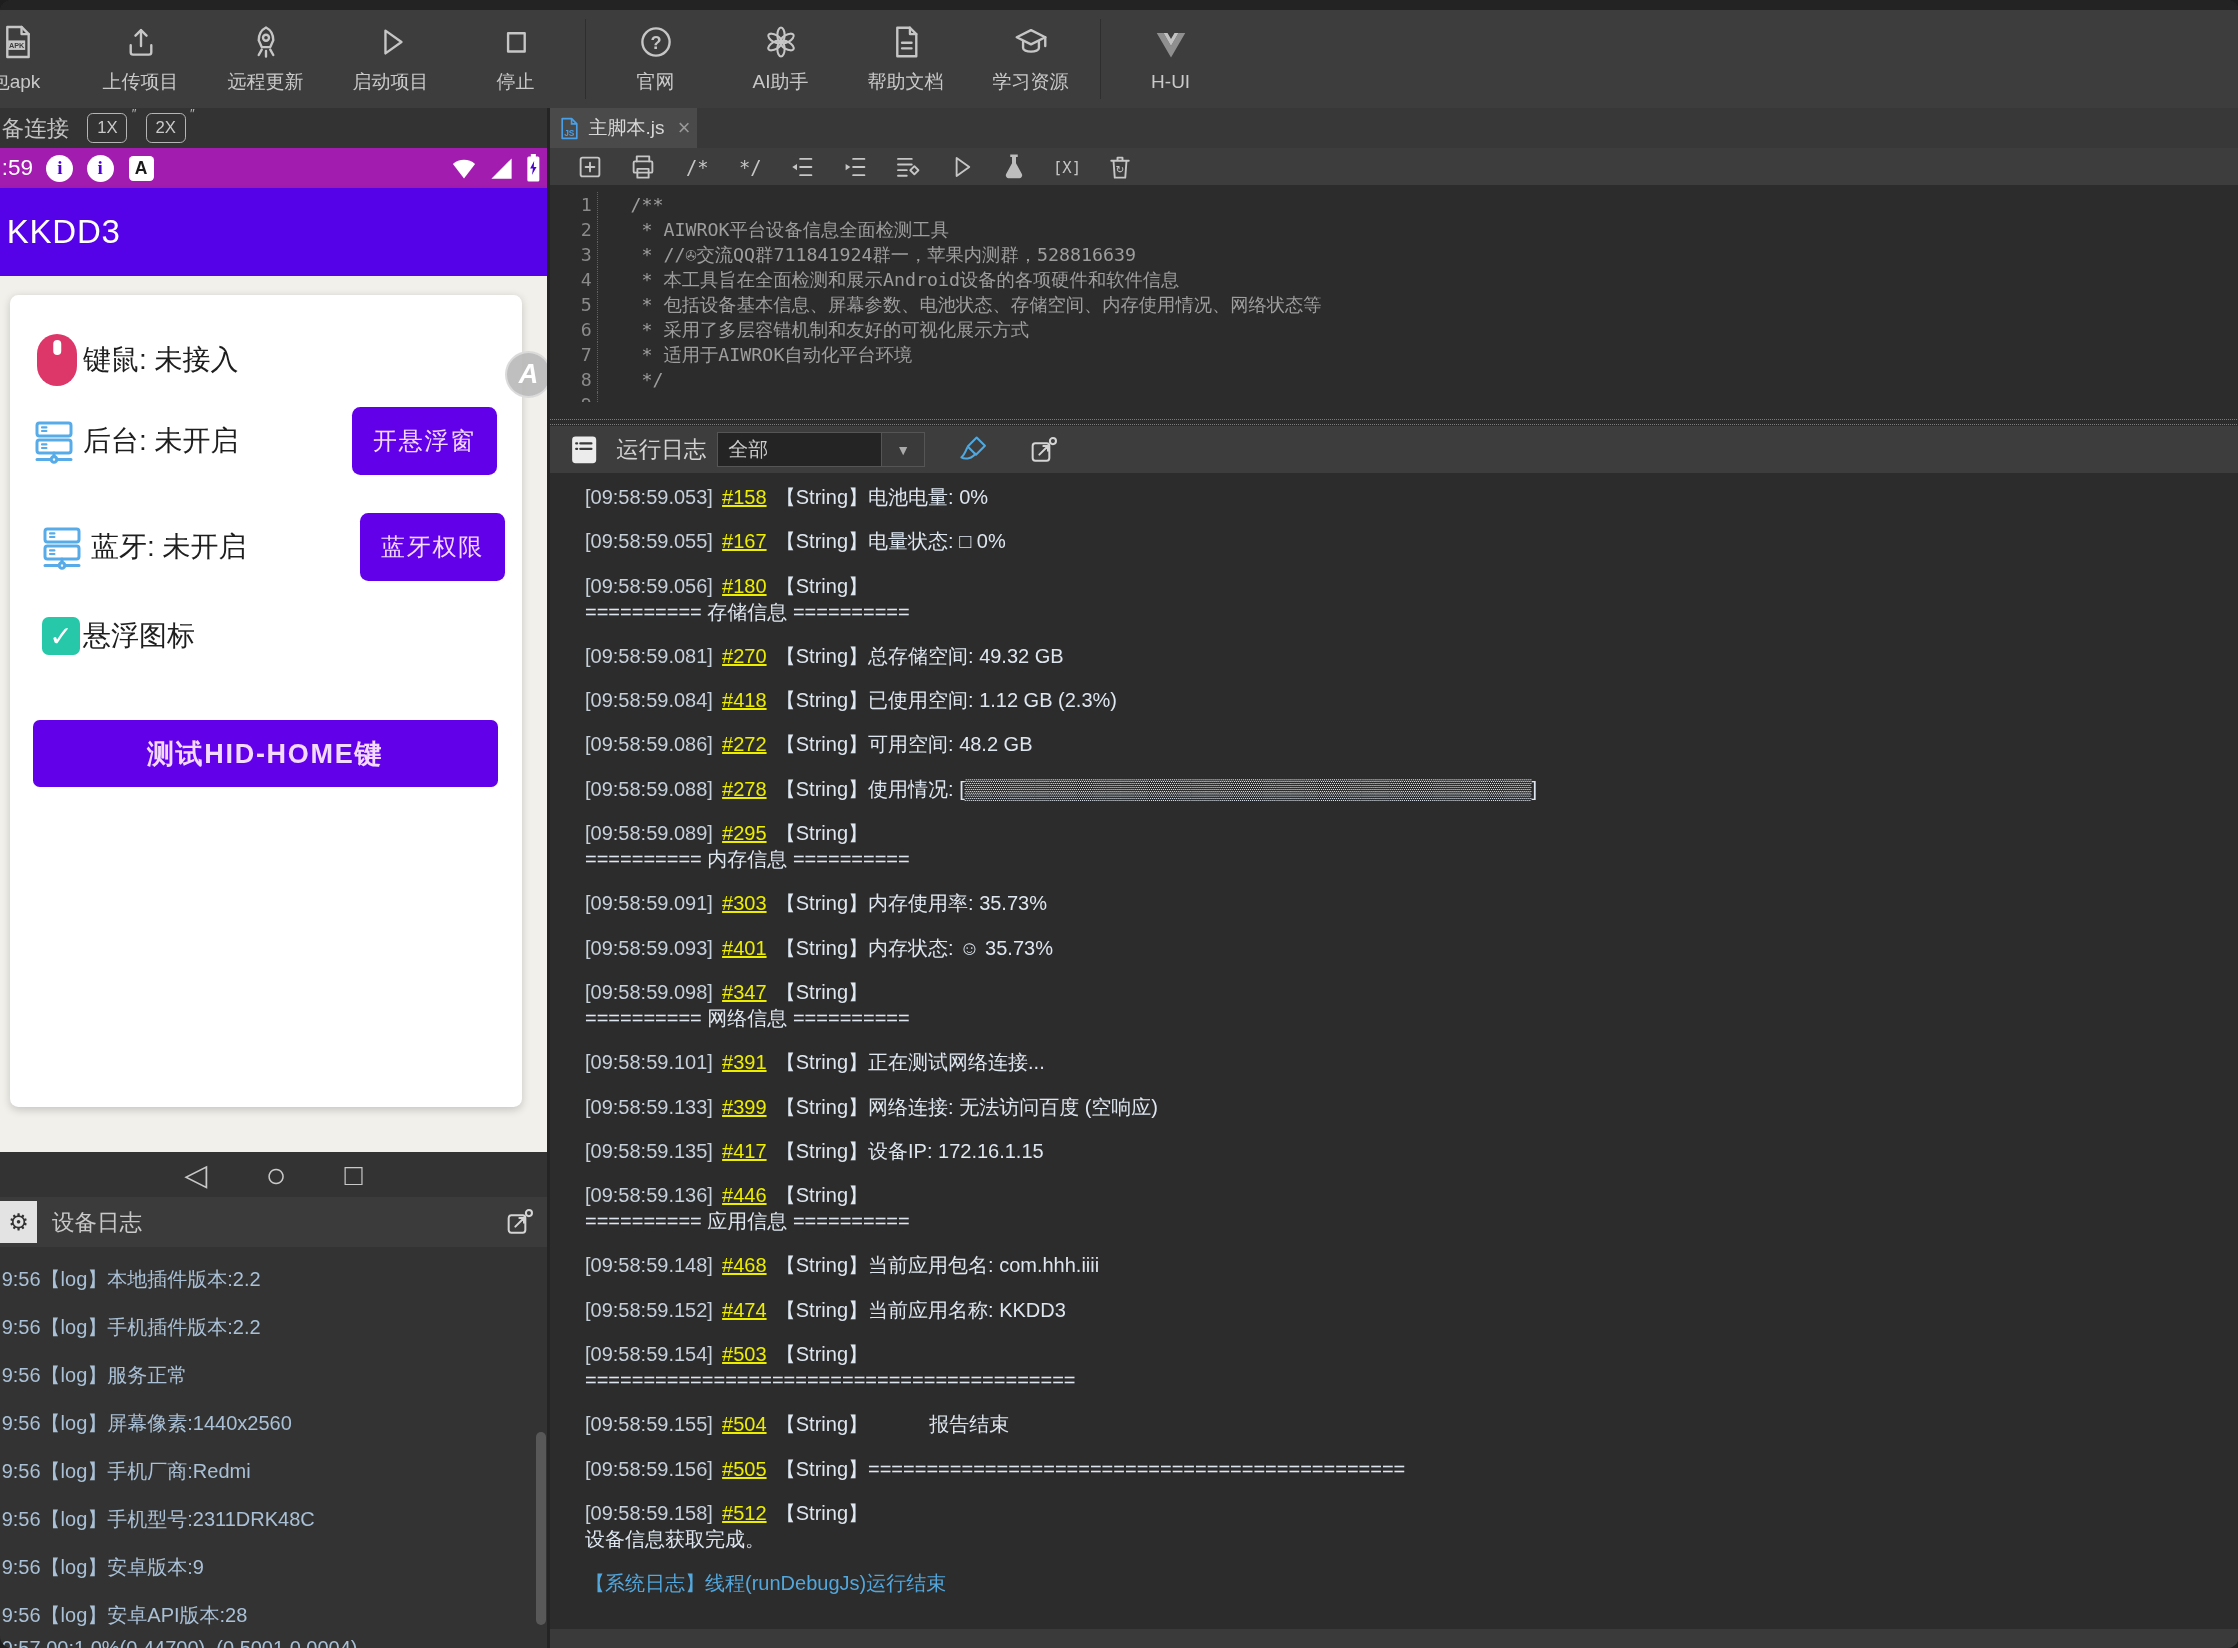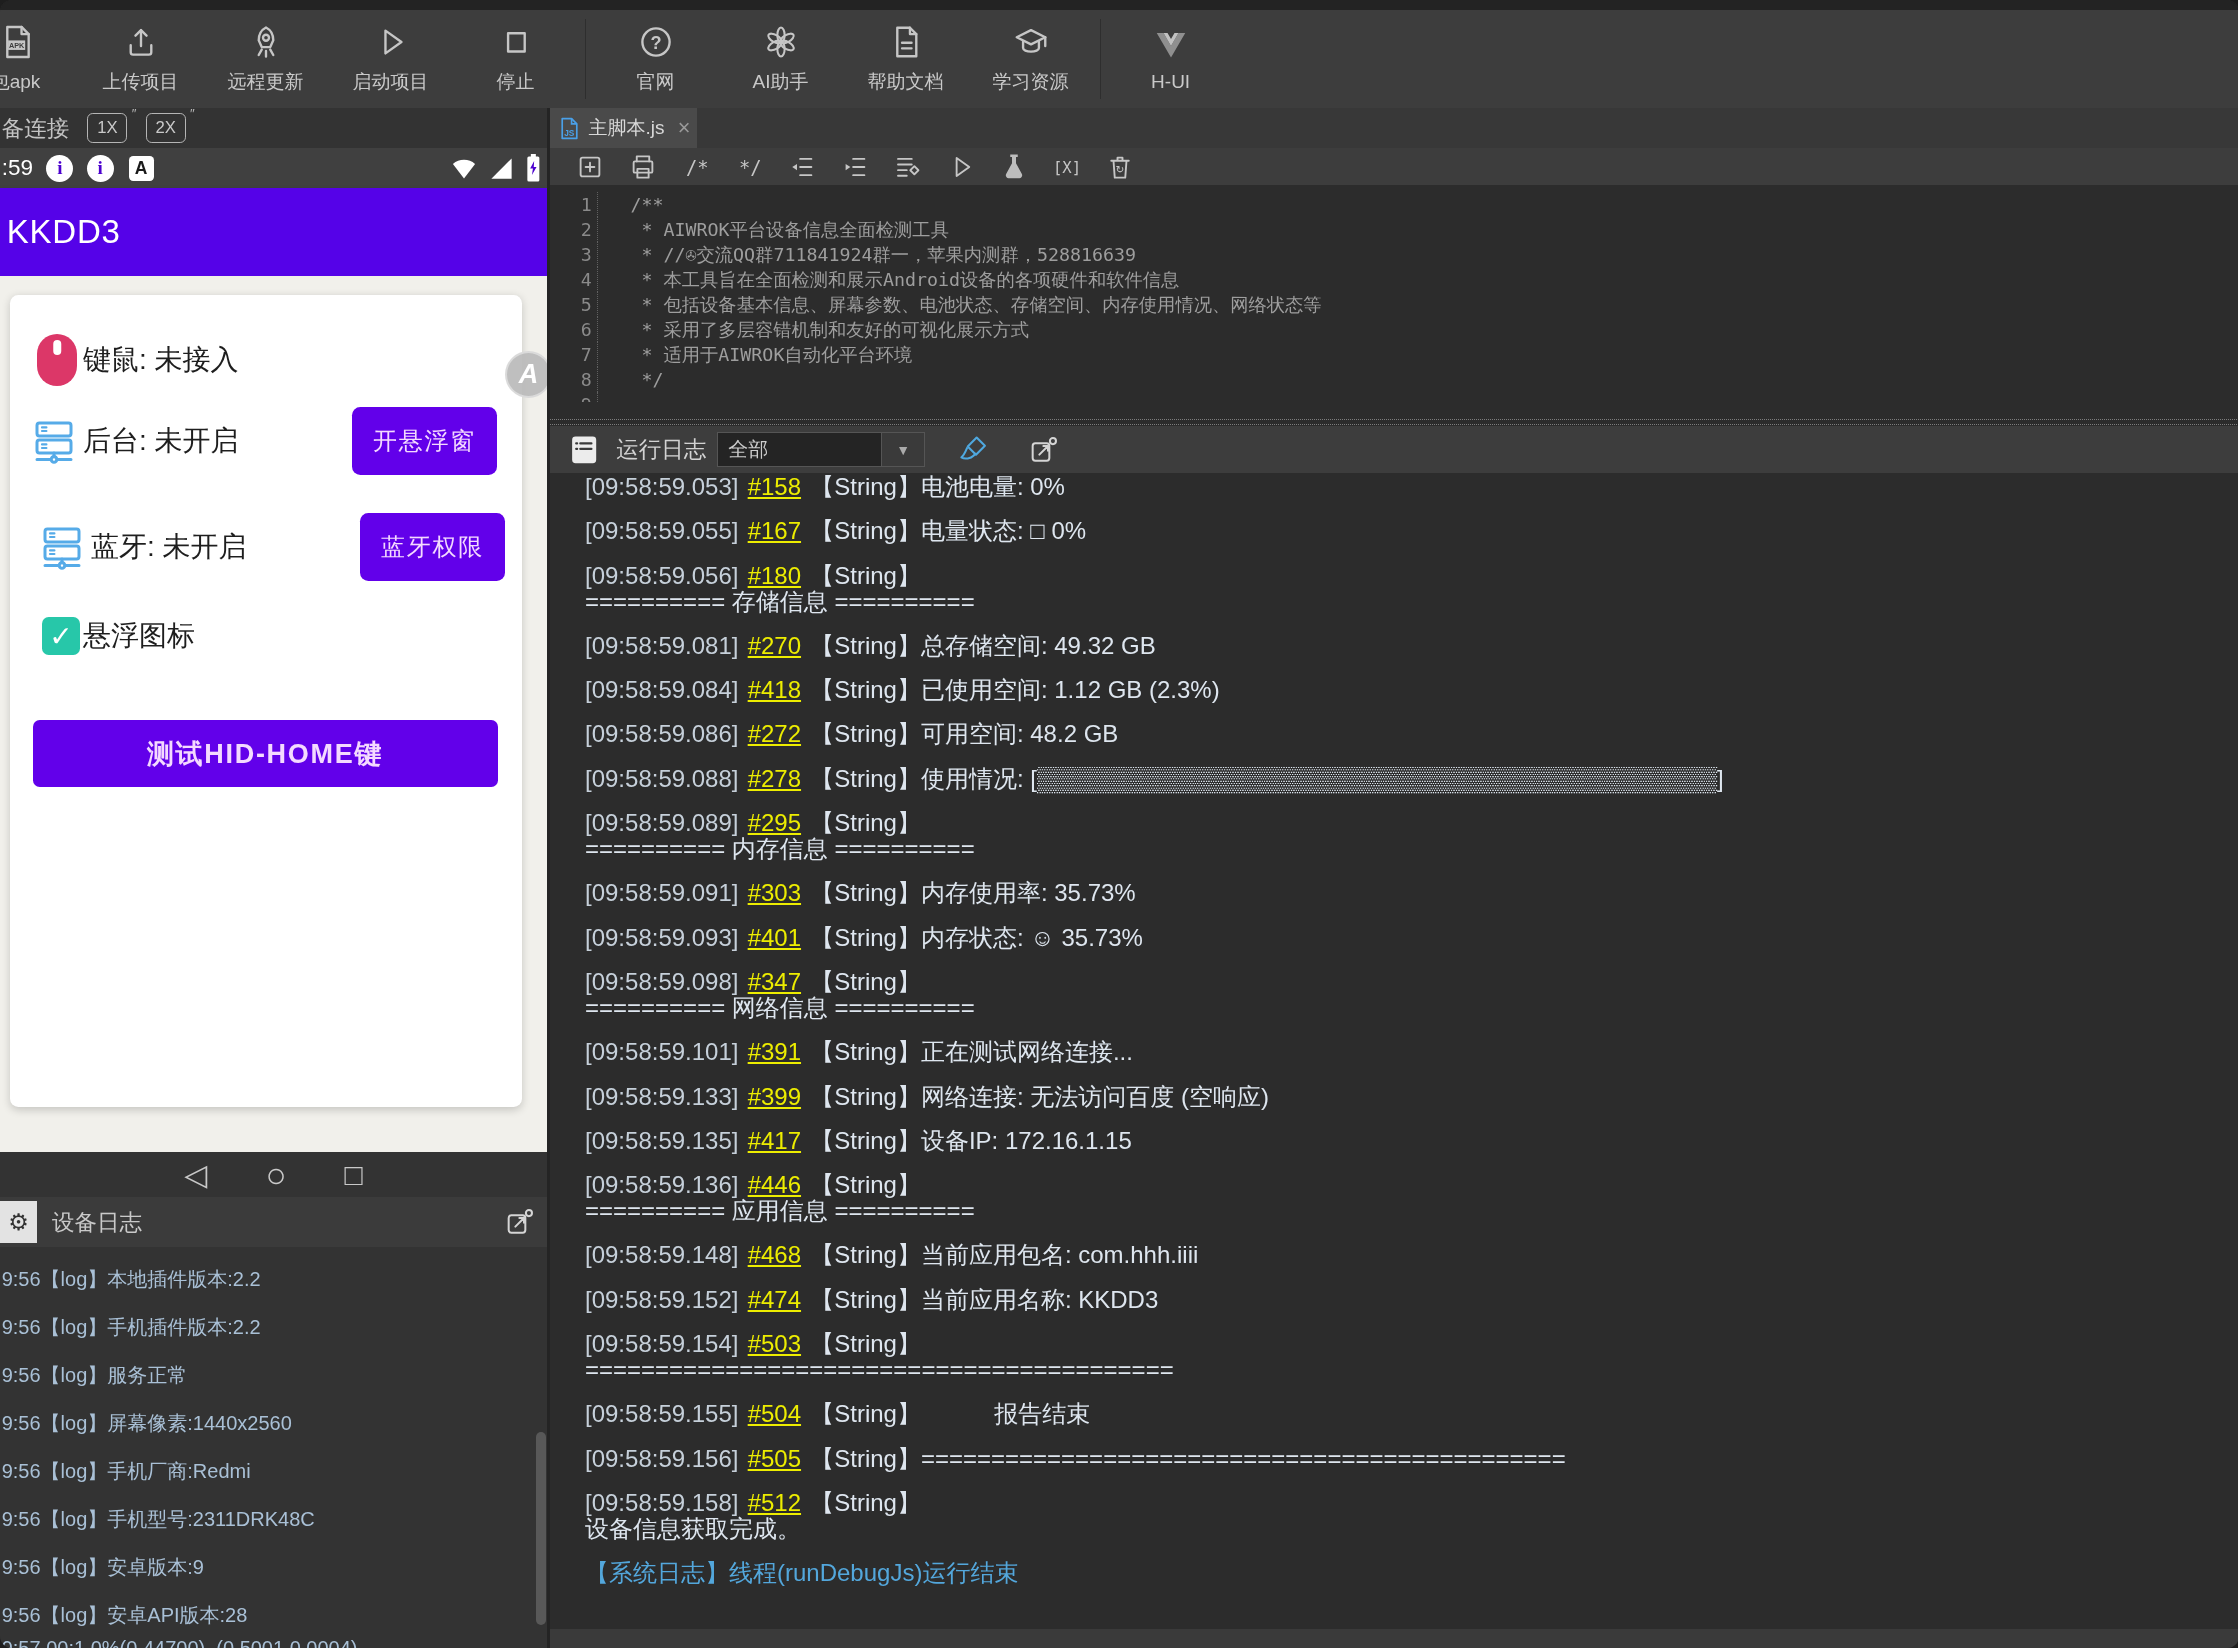--- a/index.html
+++ b/index.html
@@ -16,21 +16,21 @@
   .tb-label{font-size:19px;color:#c9c9c9;white-space:nowrap;}
   .tb-sep{width:1.7px;height:80px;background:#2e2e2e;margin:0 6.7px;flex:none;}
   
   .left-panel{position:absolute;left:0;top:108px;width:548px;height:1540px;background:#333;overflow:hidden;}
   .device-bar{position:absolute;top:0;left:0;right:0;height:40px;display:flex;align-items:center;gap:18.3px;}
   .db-title{font-size:22.5px;color:#c3c3c3;margin-left:1.7px;}
   .scale-btn{border:1.7px solid #b5b5b5;border-radius:5.8px;color:#c9c9c9;font-size:16.7px;width:38px;height:28px;
              display:flex;align-items:center;justify-content:center;position:relative;}
   .scale-btn::after{content:"\2033";position:absolute;right:-10px;top:-8.3px;font-size:13.3px;color:#b5b5b5;}
   .mirror{position:absolute;top:40px;left:0;width:547px;height:1004px;background:#F1F0EB;}
-  .statusbar{position:absolute;top:0;left:0;right:0;height:40px;background:#404040;display:flex;align-items:center;color:#fff;}
+  .statusbar{position:absolute;top:0;left:0;right:0;height:40px;background:#a21caf;display:flex;align-items:center;color:#fff;}
   .st-time{font-size:22.5px;margin-left:1.7px;}
   .st-circle{width:27px;height:27px;border-radius:50%;background:#fff;color:#4C01CE;font-weight:bold;font-size:19px;
              display:flex;align-items:center;justify-content:center;margin-left:13.3px;font-family:"Liberation Serif",serif;}
   .st-abox{width:25px;height:25px;border-radius:4.2px;background:#fff;color:#1a1a1a;font-weight:bold;font-size:17.5px;
            display:flex;align-items:center;justify-content:center;margin-left:15px;}
   .st-right{margin-left:auto;display:flex;align-items:center;gap:10px;margin-right:5px;}
   .st-right .ico svg{display:block;}
   .appbar{position:absolute;top:40px;left:0;right:0;height:88px;background:#5502E8;display:flex;align-items:center;
           box-shadow:0 4.2px 6.7px rgba(0,0,0,.28);}
   .appbar .title{color:#fff;font-size:33px;font-weight:500;margin-left:6.7px;letter-spacing:0.8px;}
@@ -89,21 +89,21 @@
   .rh-ico{margin-left:18.3px;}
   .rh-ico svg{width:33px;height:33px;display:block;}
   .rh-title{font-size:22.5px;color:#d2d2d2;margin-left:15px;white-space:nowrap;}
   .rh-select{margin-left:11px;width:153px;height:33px;background:#242424;border:0.8px solid #555;display:flex;
              align-items:center;padding-left:10px;font-size:20px;color:#ccc;cursor:pointer;}
   .rh-arrow{width:43px;height:35px;background:#3a3a3a;border:0.8px solid #555;border-left:none;box-sizing:border-box;
             display:flex;align-items:center;justify-content:center;color:#aaa;font-size:14px;cursor:pointer;}
   .rh-brush{margin-left:32px;cursor:pointer;}
   .rh-brush svg{width:33px;height:33px;display:block;}
   .rh-pop{margin-left:38px;cursor:pointer;}
-  .runlog{position:absolute;top:356px;left:0;right:0;height:1156px;padding:10px 20px 0 35px;font-size:24px;overflow:hidden;box-sizing:border-box;}
+  .runlog{position:absolute;top:366px;left:0;right:0;height:1156px;padding:10px 20px 0 35px;font-size:20px;overflow:hidden;box-sizing:border-box;}
   .rl-entry{margin-bottom:18.3px;}
   .rl-l1{line-height:26px;white-space:pre;}
   .rl-time{color:#C6D0DA;}
   .rl-id{color:#EDED00;text-decoration:underline;margin:0 9.2px;cursor:pointer;}
   .rl-text{color:#DEE6EF;}
   .rl-line2{line-height:26px;color:#DEE6EF;white-space:pre;}
   .rl-sys{color:#53A7DC;line-height:26px;margin-top:5px;}
   .bottom-strip{position:absolute;left:0;bottom:0;right:0;height:19px;background:#3a3a3a;}
 </style>
 </head>

